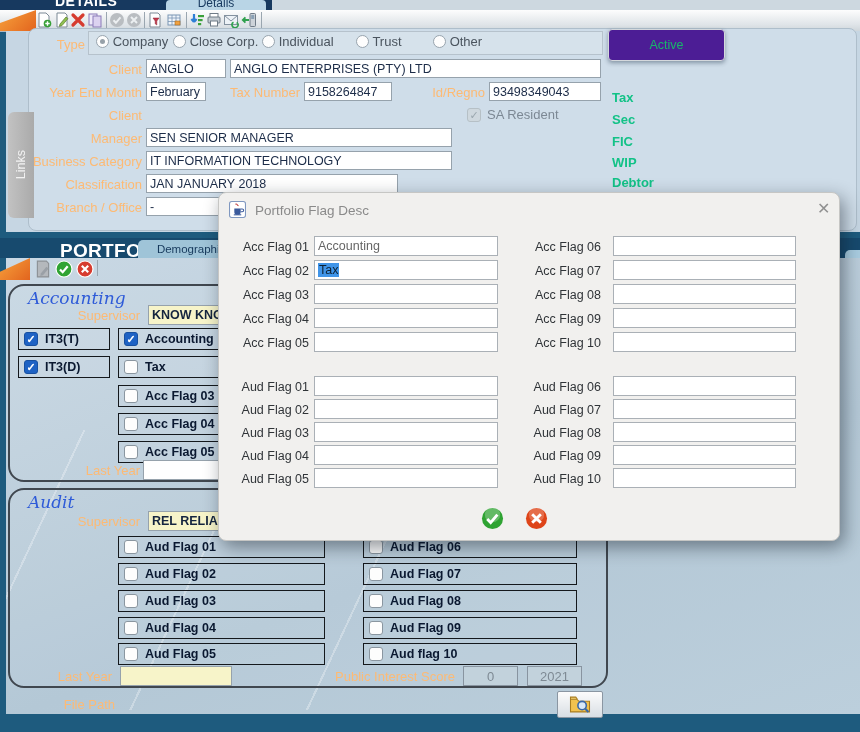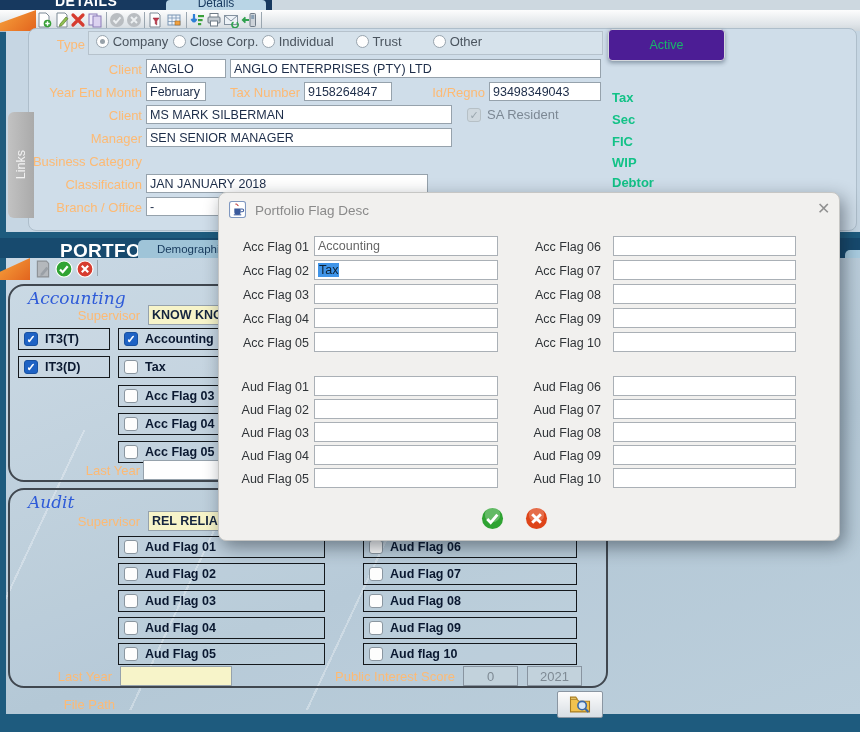--- a/index.html
+++ b/index.html
@@ -155,33 +155,33 @@
   <div class="inp" style="left:230px;top:59px;width:371px">ANGLO ENTERPRISES (PTY) LTD</div>
 
   <div class="lbl" style="left:20px;top:85px;width:122px">Year End Month</div>
   <div class="inp" style="left:146px;top:82px;width:60px">February</div>
   <div class="lbl" style="left:228px;top:85px;width:72px">Tax Number</div>
   <div class="inp" style="left:304px;top:82px;width:88px">9158264847</div>
   <div class="lbl" style="left:425px;top:85px;width:60px">Id/Regno</div>
   <div class="inp" style="left:489px;top:82px;width:112px">93498349043</div>
 
   <div class="lbl" style="left:20px;top:108px;width:122px">Client</div>
-  <div class="inp" style="left:146px;top:105px;width:306px">MS MARK SILBERMAN</div>
   <div class="sacheck">
       <span class="gbx">✓</span>
       <span>SA Resident</span>
     </div>
 
   <div class="lbl" style="left:20px;top:131px;width:122px">Manager</div>
   <div class="inp" style="left:146px;top:128px;width:306px">SEN SENIOR MANAGER</div>
 
   <div class="lbl" style="left:20px;top:154px;width:122px">Business Category</div>
+  <div class="inp" style="left:146px;top:151px;width:306px">IT INFORMATION TECHNOLOGY</div>
 
   <div class="lbl" style="left:20px;top:177px;width:122px">Classification</div>
-  <div class="inp" style="left:146px;top:174px;width:282px">JAN JANUARY 2018</div>
+  <div class="inp" style="left:146px;top:174px;width:252px">JAN JANUARY 2018</div>
 
   <div class="lbl" style="left:20px;top:200px;width:122px">Branch / Office</div>
   <div class="inp" style="left:146px;top:197px;width:160px">-</div>
 
   <div class="glink" style="top:90px">Tax</div>
   <div class="glink" style="top:112px">Sec</div>
   <div class="glink" style="top:134px">FIC</div>
   <div class="glink" style="top:155px">WIP</div>
   <div class="glink" style="top:175px">Debtor</div>
 

